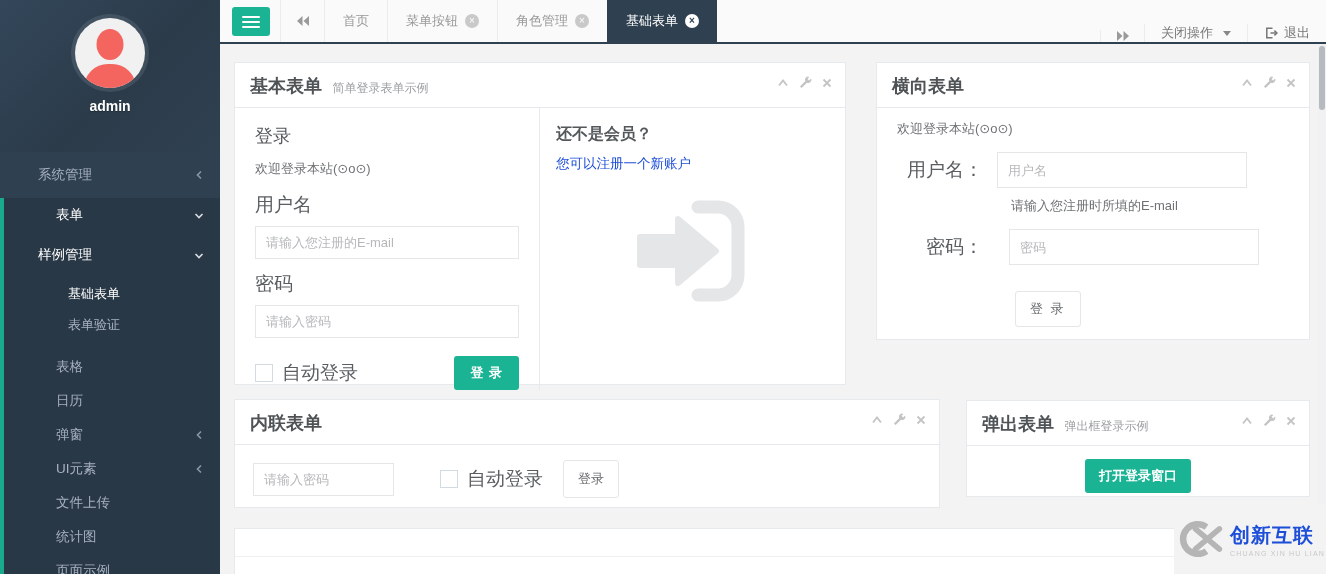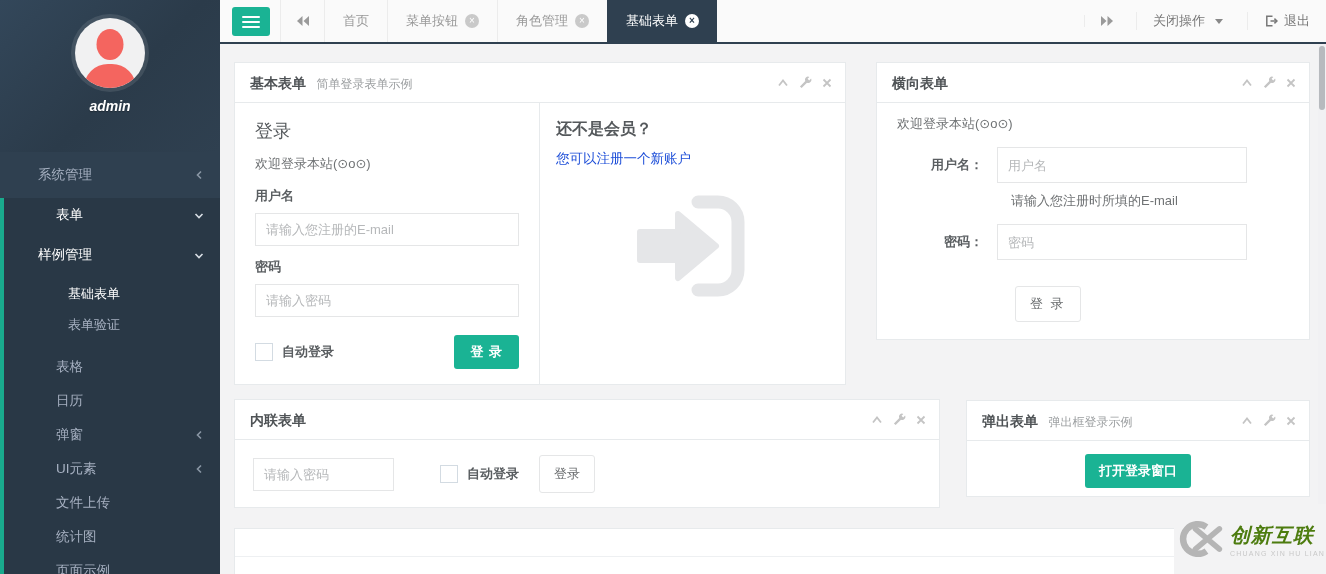--- a/index.html
+++ b/index.html
@@ -1,21 +1,21 @@
 <!DOCTYPE html>
 <html><head>
 <meta charset="utf-8">
 <style>
   * { margin:0; padding:0; box-sizing:border-box; }
   html,body { width:1326px; height:574px; overflow:hidden; }
   body { font-family:"Liberation Sans","DejaVu Sans",sans-serif; background:#f3f3f4; position:relative; color:#676a6c; }
 
   
   .sidebar { position:absolute; left:0; top:0; width:220px; height:574px; background:#2f4050; z-index:5; }
-  .profile { height:152px; background:linear-gradient(135deg,#33475a 0%,#2b3b4a 55%,#2f4050 100%); text-align:center; padding-top:18px;font-style:italic; }
+  .profile { height:152px; background:linear-gradient(135deg,#33475a 0%,#2b3b4a 55%,#2f4050 100%); text-align:center; padding-top:18px; }
   .avatar { width:70px; height:70px; border-radius:50%; background:#f1f1f2; margin:0 auto; position:relative; overflow:hidden; box-shadow:0 0 0 4px rgba(255,255,255,0.10); }
   .avatar .head { position:absolute; top:11px; left:50%; transform:translateX(-50%); width:27px; height:31px; border-radius:50%; background:#f4655f; }
   .avatar .torso { position:absolute; bottom:-12px; left:50%; transform:translateX(-50%); width:52px; height:36px; border-radius:24px 24px 6px 6px; background:#f4655f; }
   .profile-name { margin-top:10px; color:#fff; font-weight:bold; font-size:14px; text-shadow:0 1px 1px rgba(0,0,0,.3); }
 
   .nav { }
   .nav-item { position:relative; display:flex; align-items:center; color:#a7b1c2; font-size:13.5px; cursor:pointer; }
   .nav-item .chev { position:absolute; right:16px; }
   .lvl1 { height:46px; padding-left:38px;align-items:center; }
   .lvl2 { height:34px; padding-left:52px; }
@@ -32,40 +32,40 @@
   .topbar { position:absolute; left:220px; top:0; right:0; height:44px; background:#fafafa; border-bottom:2px solid #2f4050; display:flex; align-items:stretch; z-index:6; }
   .hamburger { margin:7px 10px 0 12px; width:38px; height:29px; background:#1ab394; border-radius:3px; display:flex; flex-direction:column; justify-content:center; align-items:center; gap:3px; cursor:pointer; }
   .hamburger .bar { width:18px; height:2px; background:#fff; border-radius:1px; }
   .arrow-cell { width:44px; display:flex; align-items:center; justify-content:center; border-left:1px solid #ececec; cursor:pointer; }
   .tab { display:flex; align-items:center; padding:0 18px; font-size:13px; color:#999; border-left:1px solid #ececec; cursor:pointer; white-space:nowrap; }
   .tab:last-of-type { border-right:1px solid #ececec; }
   .tab.active { background:#2f4050; color:#fff; border-left:1px solid #2f4050; }
   .close-dot { display:inline-block; width:14px; height:14px; border-radius:50%; background:#c9c9c9; color:#fff; font-size:10px; line-height:13px; text-align:center; margin-left:7px; }
   .tab.active .close-dot { background:#fff; color:#2f4050; font-weight:bold; }
   .tb-spacer { flex:1; }
-  .tb-right { display:flex; align-items:center;gap:8px; }
+  .tb-right { display:flex; align-items:flex-end; }
   .tb-link { display:flex; align-items:center; padding:0 16px; font-size:13px; color:#777; border-left:1px solid #ececec; cursor:pointer; gap:6px; }
   .caret-down { width:0; height:0; border-left:4px solid transparent; border-right:4px solid transparent; border-top:5px solid #888; margin-left:4px; }
 
   
   .content { position:absolute; left:220px; top:44px; right:0; bottom:0; background:#f3f3f4; overflow:hidden; }
   .panel { position:absolute; background:#fff; border:1px solid #e7eaec; }
   .panel-head { position:relative; padding:11px 15px 9px 15px; border-bottom:1px solid #e7eaec; background:#fff; }
-  .panel-title { font-size:14px; font-weight:bold; color:#4f5356; display:inline; }
+  .panel-title { font-size:18px; font-weight:bold; color:#4f5356; display:inline; }
   .panel-sub { font-size:12px; color:#9b9ea0; margin-left:6px; }
   .tools { position:absolute; right:13px; top:13px; display:flex; gap:10px; align-items:center; }
   .tools svg { display:block; cursor:pointer; }
 
   .inp { border:1px solid #e5e6e7; background:#fff; color:#676a6c; font-size:13px; padding:8px 10px; outline:none; font-family:inherit; }
   .inp::placeholder { color:#b6b8ba; opacity:1; }
   .btn { border:none; font-family:inherit; font-size:13px; cursor:pointer; border-radius:3px; }
   .btn-green { background:#1ab394; color:#fff; padding:8px 16px; font-weight:bold; }
   .btn-white { background:#fff; color:#676a6c; border:1px solid #e5e6e7; padding:8px 14px; border-radius:3px; }
   .checkbox { width:18px; height:18px; border:1px solid #d3dbe2; background:#fff; display:inline-block; cursor:pointer; flex:none; }
-  .bold-label { font-weight:bold; color:#5a5e61; font-size:13px; }
+  .bold-label { font-weight:normal; color:#5a5e61; font-size:19px; }
 
   
   #p-basic { left:14px; top:18px; width:612px; height:323px; }
   .basic-body { display:flex; height:282px; }
   .basic-left { width:50%; padding:16px 20px; border-right:1px solid #e7eaec; }
   .basic-right { width:50%; padding:16px 16px; }
   .h-login { font-size:18px; color:#54585b; font-weight:normal; margin-bottom:12px; }
   .welcome { font-size:13px; color:#6f7274; margin-bottom:14px; }
   .basic-left label { display:block; margin:12px 0 8px 0; }
   .basic-left .inp { width:100%; }
@@ -77,21 +77,21 @@
   .signin-icon-wrap { display:flex; justify-content:center; margin-top:22px; }
 
   
   #p-horiz { left:656px; top:18px; width:434px; height:278px; }
   .horiz-body { padding:12px 20px; }
   .horiz-row { display:flex; margin-top:10px; }
   .horiz-row .lab { width:100px; text-align:right; padding-right:14px; line-height:36px; }
   .horiz-row .inp { width:250px; }
   .help-text { font-size:13px; color:#6f7274; margin:9px 0 14px 114px; }
   .horiz-submit { margin:26px 0 0 118px; letter-spacing:2px; }
-  .horiz-row.second { margin-top:6px; }
+  .horiz-row.second { margin-top:6px;gap:12px; }
 
   
   #p-inline { left:14px; top:355px; width:706px; height:109px; }
   .inline-body { display:flex; align-items:center; padding:15px 18px; gap:0; }
   .inline-body .inp { width:141px; }
   .inline-body .inp + .inp { margin-left:29px; }
   .inline-check { display:flex; align-items:center; margin-left:46px; }
   .inline-check .lbl-txt { margin-left:9px; }
   .inline-body .btn-white { margin-left:20px; padding:9px 14px; }
 
@@ -104,21 +104,21 @@
   #p-strip { left:14px; top:484px; width:1076px; height:90px; }
   #p-strip .strip-head { height:28px; border-bottom:1px solid #eef0f2; }
 
   
   .scrollbar { position:absolute; right:0; top:0; bottom:0; width:8px; background:#f1f1f3; }
   .scroll-thumb { position:absolute; top:2px; left:1px; width:6px; height:64px; background:#b7babe; border-radius:3px; cursor:grab; }
 
   
   .watermark { position:absolute; right:0; bottom:0; width:152px; height:70px; background:#f3f3f4; z-index:9; display:flex; align-items:center; gap:6px; padding-left:2px; }
   .wm-text { display:flex; flex-direction:column; }
-  .wm-name { font-size:20px; font-weight:bold; color:#4d7c0f; letter-spacing:1px; white-space:nowrap;font-style:italic; }
+  .wm-name { font-size:20px; font-weight:bold; color:#1d4ed8; letter-spacing:1px; white-space:nowrap; }
   .wm-sub { font-size:7px; color:#c8c8c8; letter-spacing:1.2px; margin-top:1px; white-space:nowrap; }
 </style>
 </head>
 <body>
 
 <aside class="sidebar">
   <div class="profile">
     <div class="avatar">
       <div class="head"></div>
       <div class="torso"></div>

